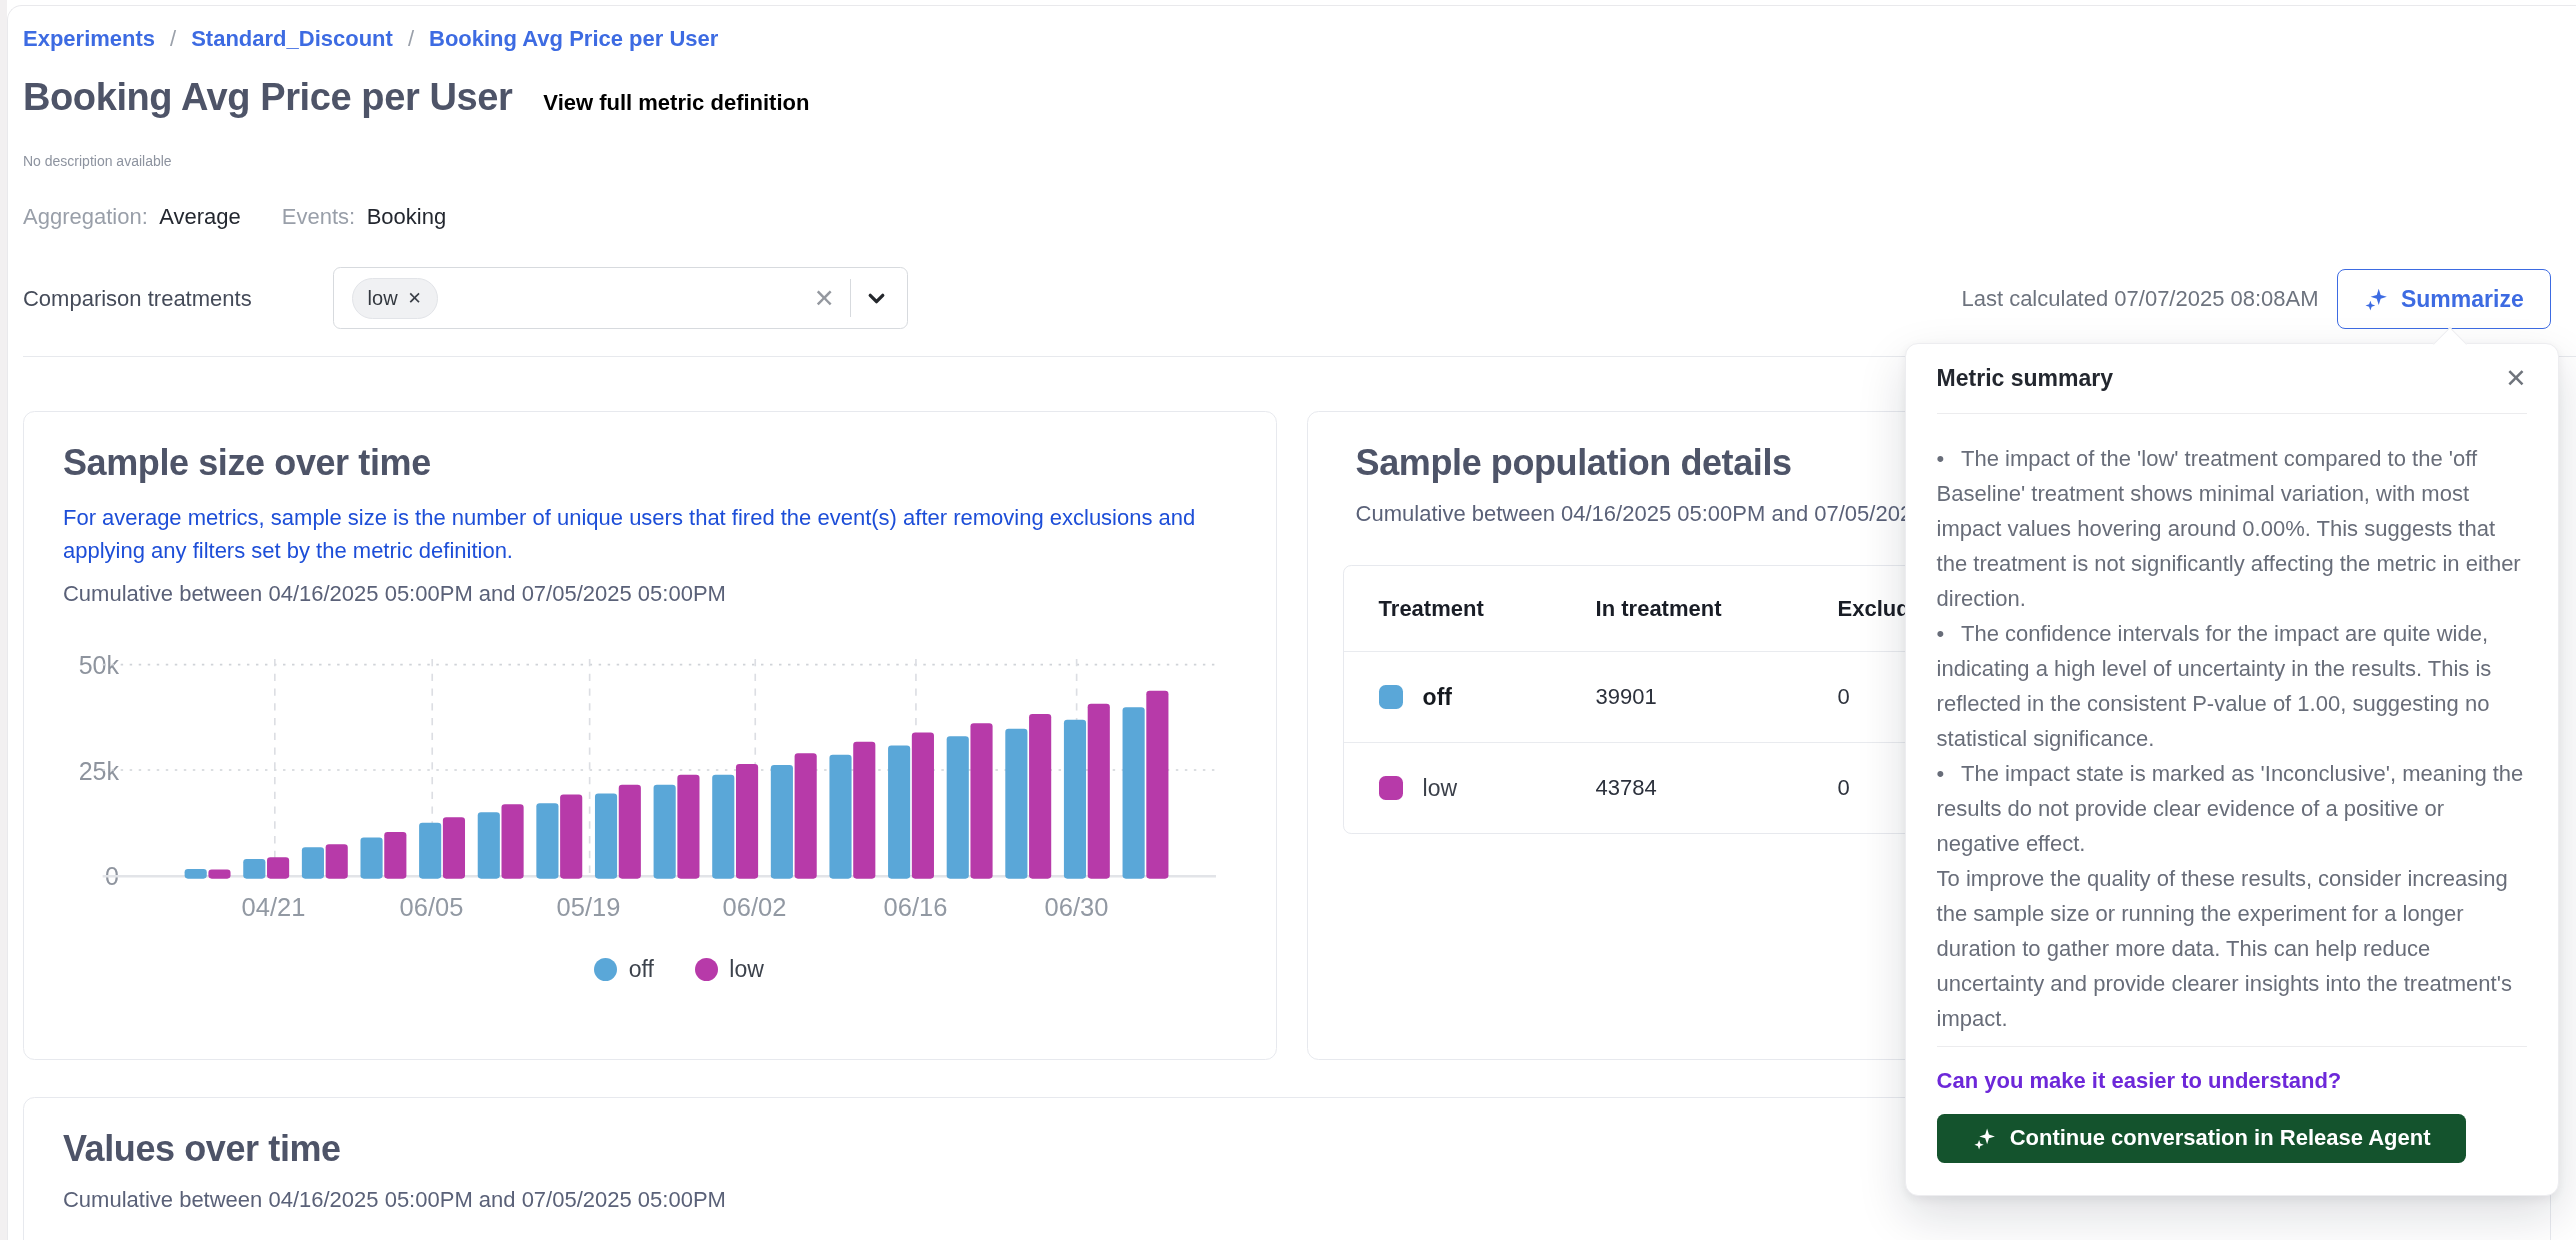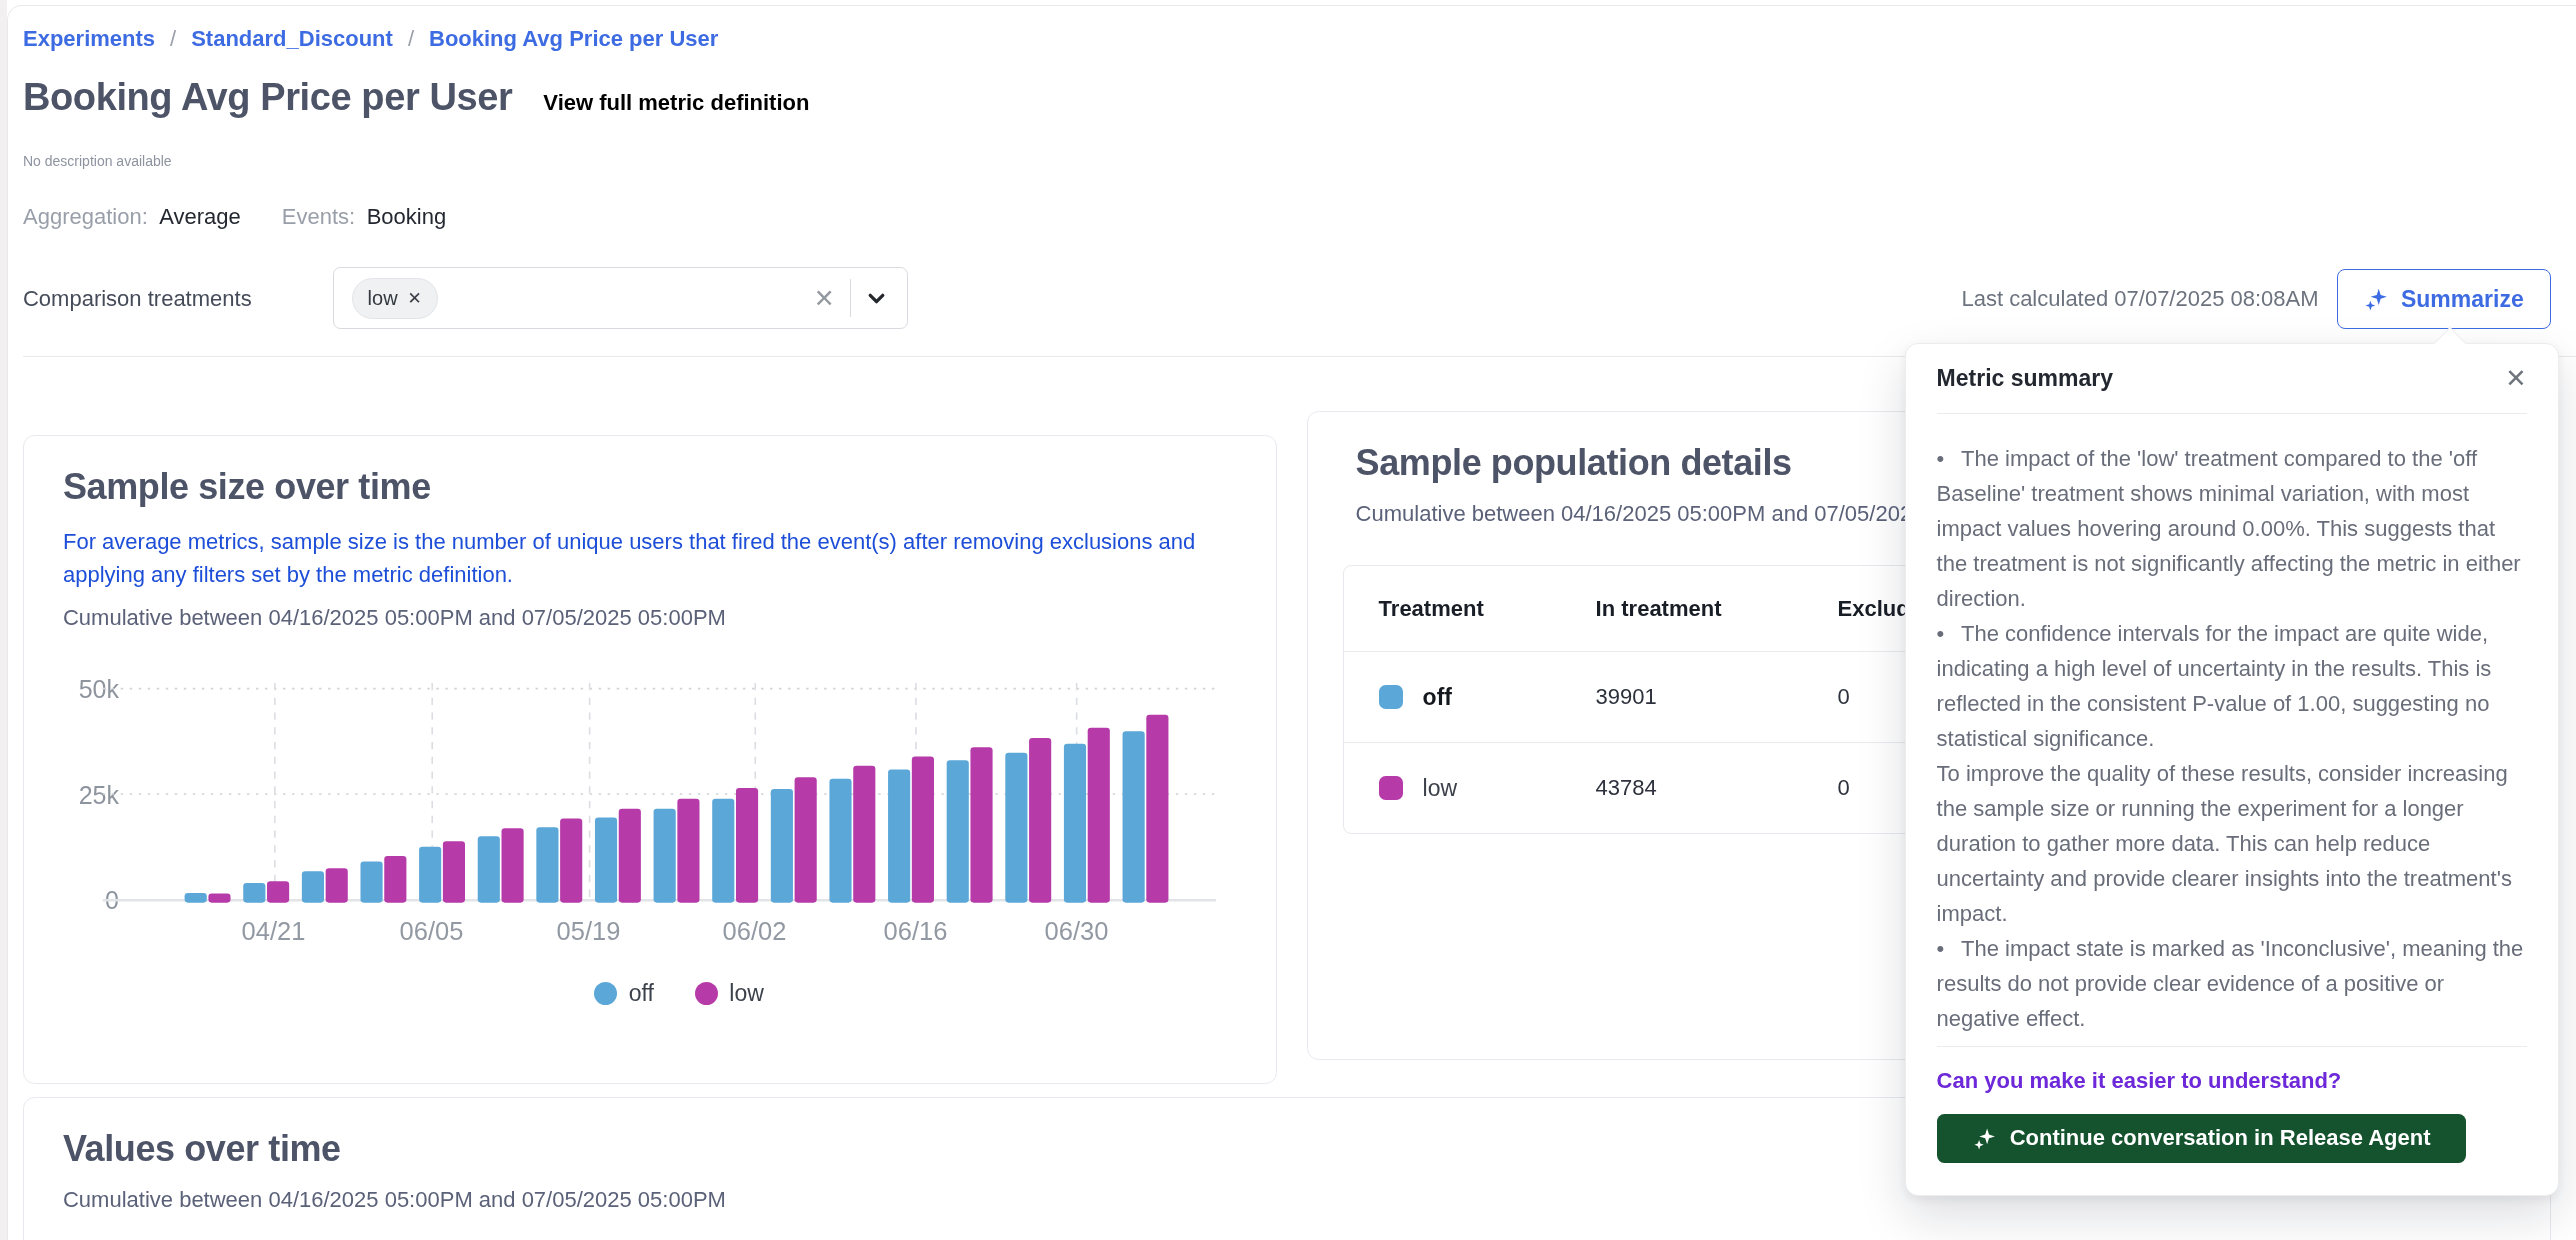--- a/index.html
+++ b/index.html
@@ -25,21 +25,21 @@
   .chip .x{font-size:17px;color:#3a3f47;cursor:pointer;}
   .select-right{margin-left:auto;display:flex;align-items:center;}
   .clear-x{font-size:25px;color:#94989f;cursor:pointer;padding:0 15px;}
   .select-divider{width:0.8px;height:38px;background:#d7dade;}
   .chev{width:38px;height:38px;display:flex;align-items:center;justify-content:center;cursor:pointer;margin-left:6.6px;}
   .last-calc{position:absolute;top:286px;right:264px;font-size:22px;color:#6d737e;}
   .summarize-btn{position:absolute;left:2330px;top:269px;width:214px;height:60px;border:1.6px solid #3d6be2;border-radius:8px;background:#fff;color:#3d6be2;font-size:23px;font-weight:700;display:flex;align-items:center;justify-content:center;gap:11.5px;cursor:pointer;box-sizing:border-box;}
   .hdr-divider{position:absolute;left:16.4px;top:356px;width:2560px;height:0.8px;background:#e7e9ed;}
   
   .card{position:absolute;background:#fff;border:0.8px solid #e7e9ee;border-radius:11.5px;box-sizing:border-box;}
-  #card-sample-size{left:16.4px;top:435px;width:1254px;height:649px;}
+  #card-sample-size{left:16.4px;top:411px;width:1254px;height:649px;}
   #card-population{left:1300px;top:411px;width:1245px;height:649px;}
   #card-values{left:16.4px;top:1097px;width:2528px;height:197px;}
   .card-title{position:absolute;left:39px;top:30px;font-size:36px;font-weight:700;color:#4e5468;letter-spacing:-0.4px;}
   .card-desc{position:absolute;left:39px;top:89px;width:1142px;font-size:22px;line-height:33px;color:#1d4ed8;}
   .card-cum{position:absolute;left:39px;font-size:22px;color:#5a6178;}
   
   .plot{position:absolute;left:117px;top:242px;width:1076px;height:223px;}
   .plot svg{overflow:visible;}
   .ytick{position:absolute;left:25px;width:70px;text-align:right;font-size:25px;color:#8e949e;}
   .xtick{position:absolute;top:481px;width:131px;text-align:center;font-size:25.5px;color:#9299a3;}
@@ -235,22 +235,22 @@
   <div class="popover">
     <div class="caret"></div>
     <div class="pop-head">
       <span class="pop-title">Metric summary</span>
       <span class="pop-close">✕</span>
     </div>
     <div class="pop-div"></div>
     <div class="pop-body" id="pop-body">
         <p>•  The impact of the 'low' treatment compared to the 'off Baseline' treatment shows minimal variation, with most impact values hovering around 0.00%. This suggests that the treatment is not significantly affecting the metric in either direction.</p>
         <p>•  The confidence intervals for the impact are quite wide, indicating a high level of uncertainty in the results. This is reflected in the consistent P-value of 1.00, suggesting no statistical significance.</p>
+        <p>•  The impact state is marked as 'Inconclusive', meaning the results do not provide clear evidence of a positive or negative effect.</p>
         <p>To improve the quality of these results, consider increasing the sample size or running the experiment for a longer duration to gather more data. This can help reduce uncertainty and provide clearer insights into the treatment's impact.</p>
-        <p>•  The impact state is marked as 'Inconclusive', meaning the results do not provide clear evidence of a positive or negative effect.</p>
       </div>
     <div class="pop-div" style="margin-top:10.7px;"></div>
     <a class="pop-link">Can you make it easier to understand?</a>
     <button class="pop-btn">
       <svg class="sparkle" width="25" height="25" viewBox="0 0 24 24" fill="#ffffff">
           <path d="M14.5 2.5 L16.3 8.2 L22 10 L16.3 11.8 L14.5 17.5 L12.7 11.8 L7 10 L12.7 8.2 Z"></path>
           <path d="M6.8 13.5 L8 16.8 L11.3 18 L8 19.2 L6.8 22.5 L5.6 19.2 L2.3 18 L5.6 16.8 Z"></path>
         </svg>
       <span>Continue conversation in Release Agent</span>
     </button>

